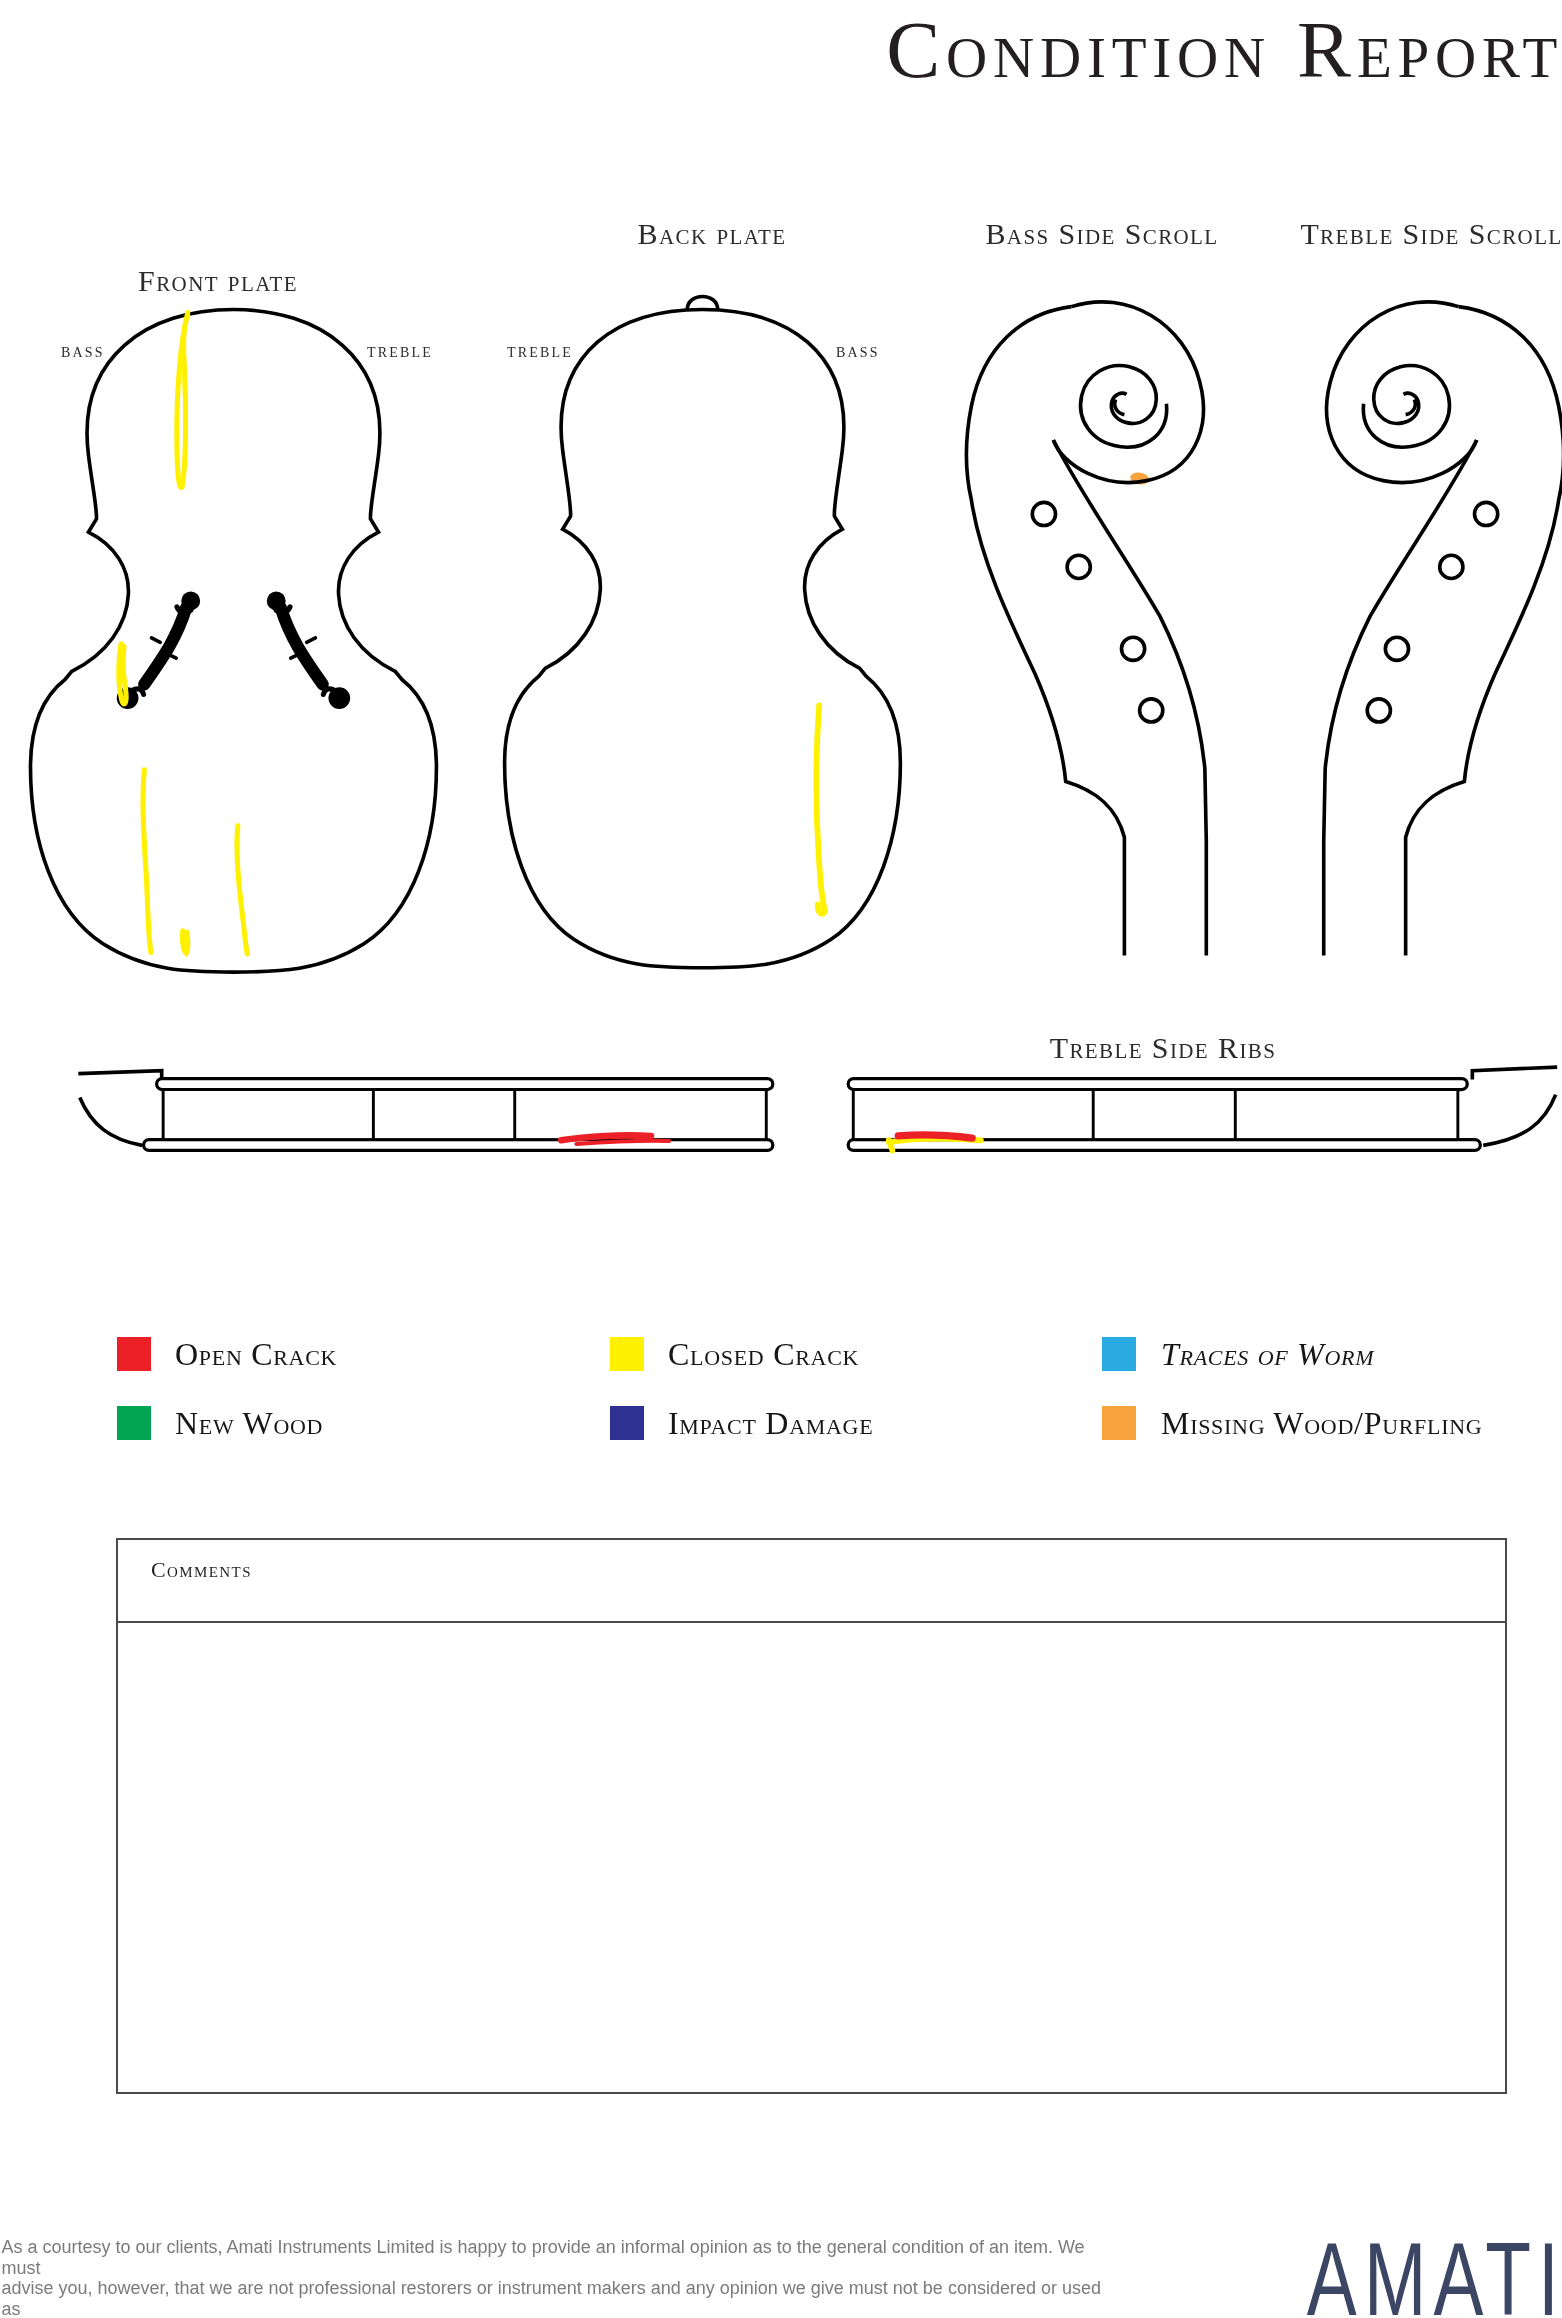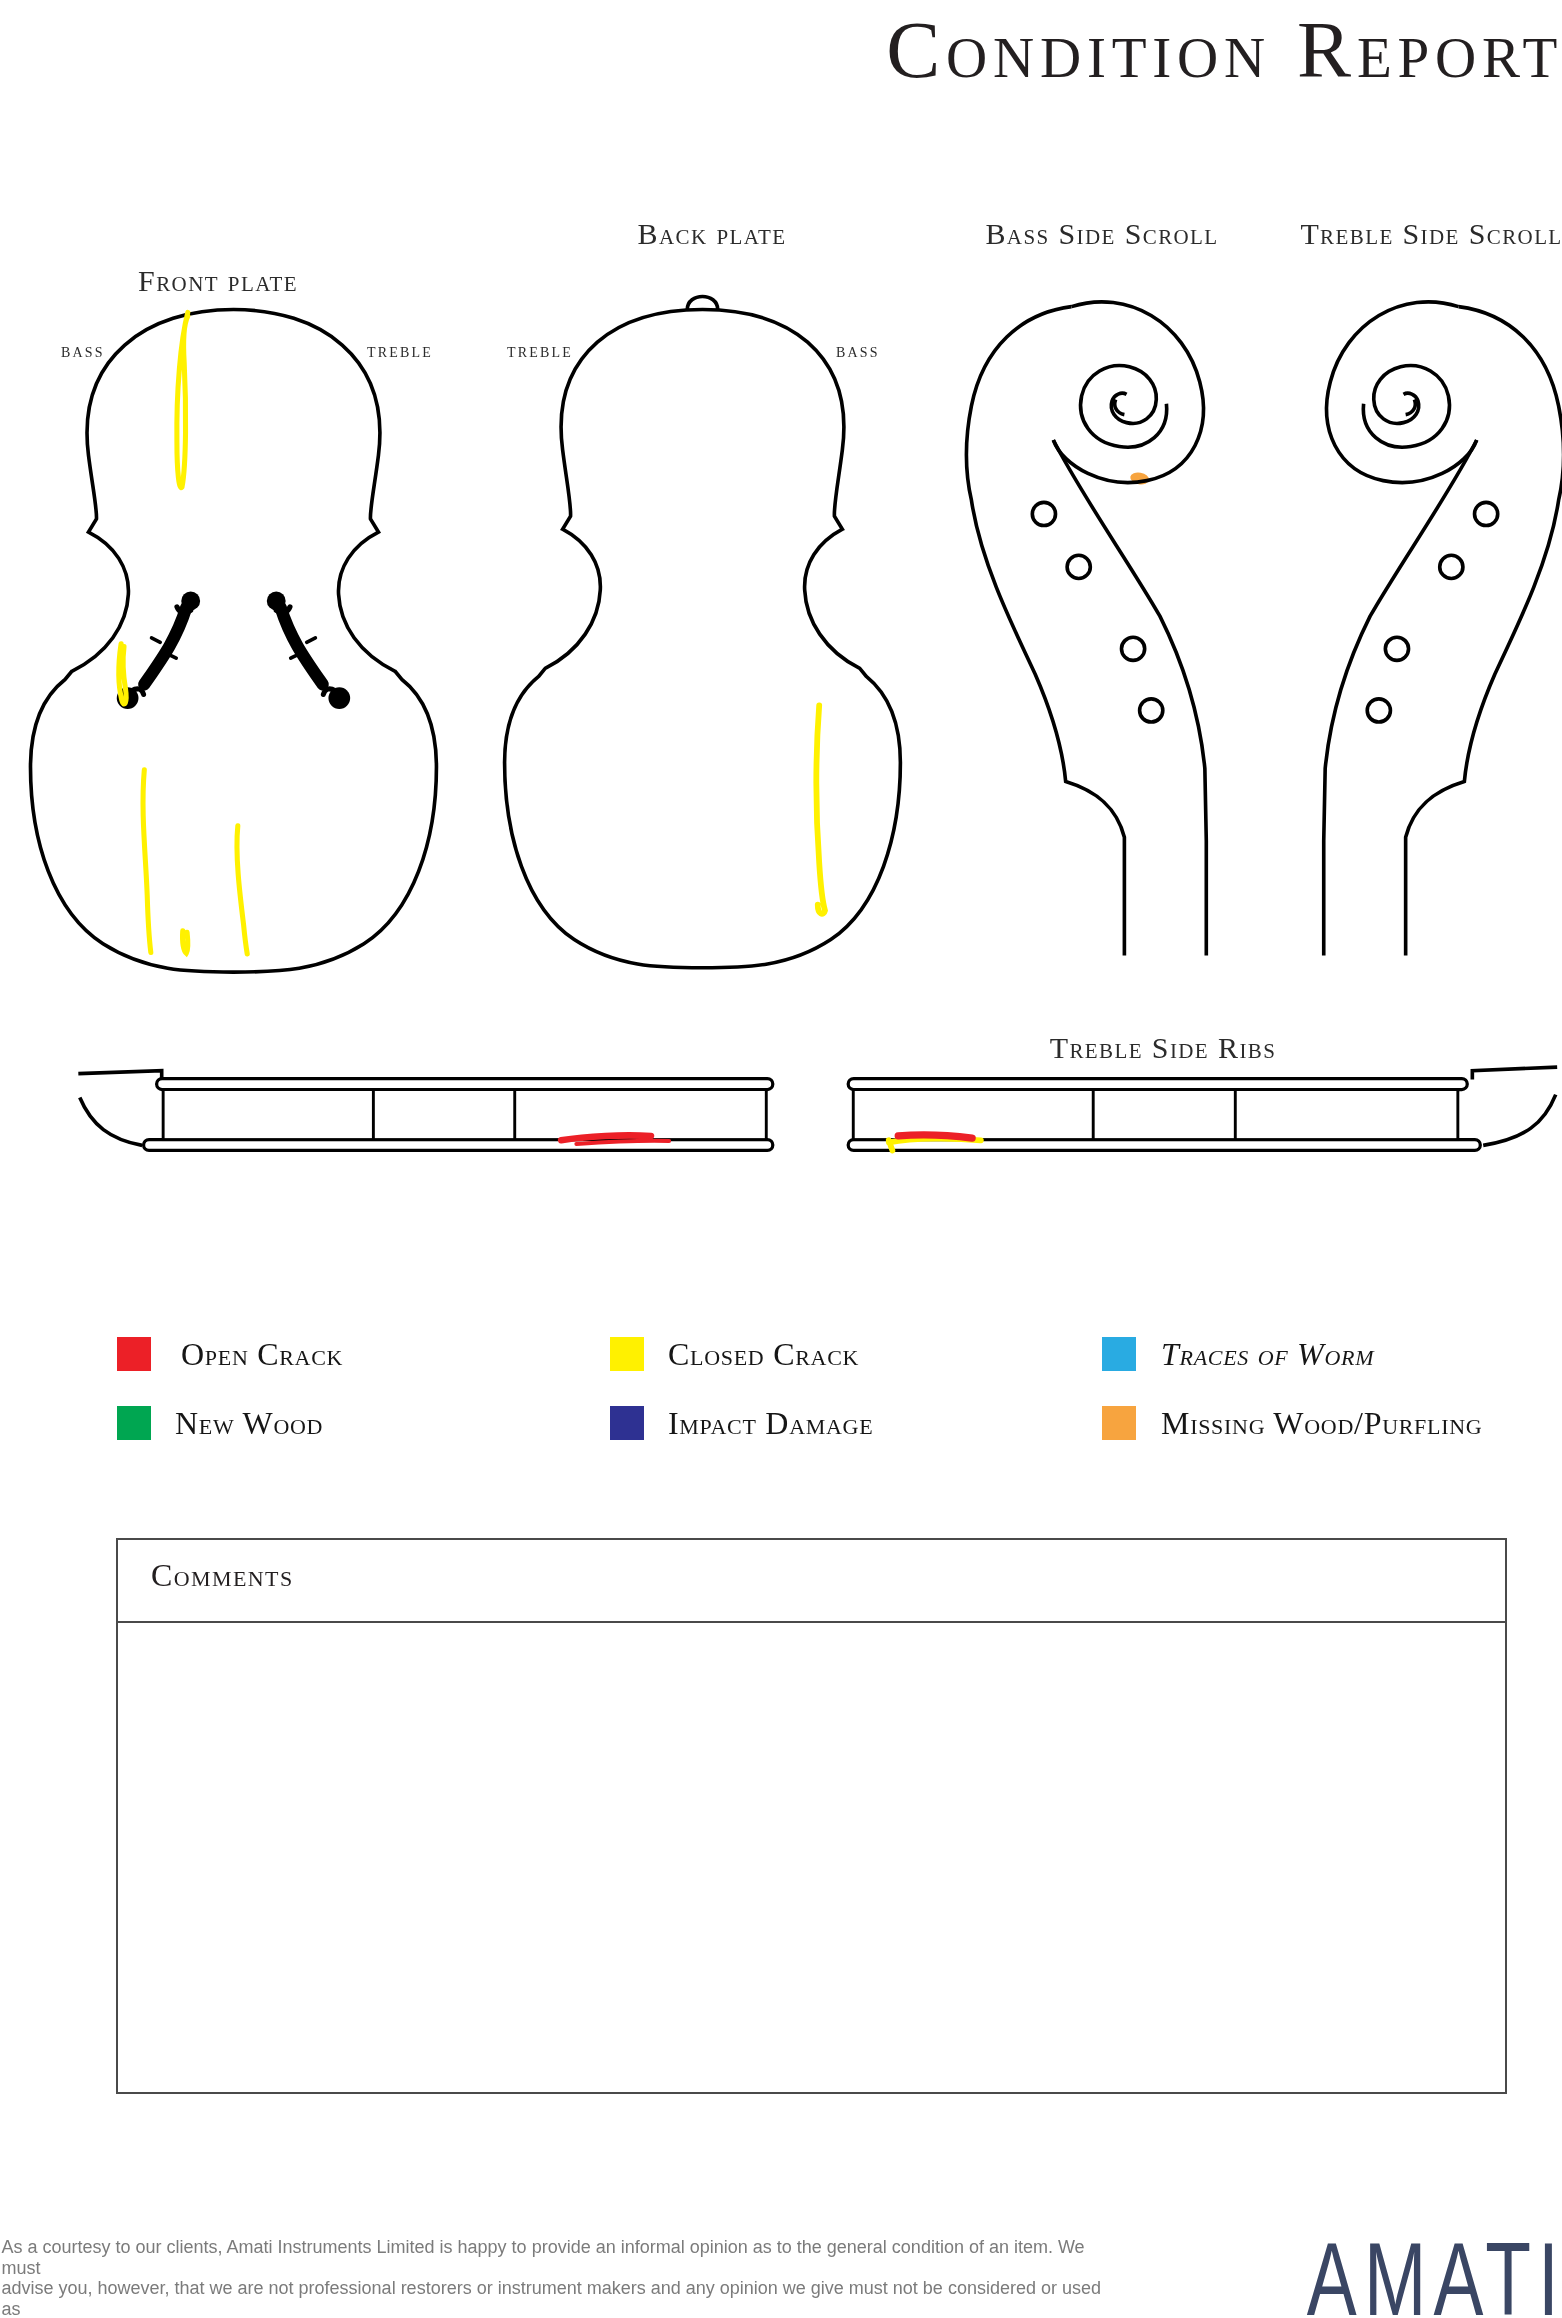--- a/index.html
+++ b/index.html
@@ -9,21 +9,21 @@
   .sc{font-variant:small-caps;}
   .page-title{top:2.9px;left:0;width:1563px;text-align:right;font-size:81px;
               letter-spacing:5.8px;color:#231f20;line-height:94px;}
   .diagram-header{font-size:30px;letter-spacing:1.4px;color:#2b2b2b;text-align:center;line-height:33px;}
   .side-label{font-size:14px;letter-spacing:2.2px;color:#2b2b2b;font-variant:normal;line-height:19px;}
   .svg-layer{top:0;left:0;width:1563px;height:2319px;}
   .legend-swatch{width:34px;height:34px;}
   .legend-label{font-size:32px;color:#161616;line-height:35px;letter-spacing:0.7px;}
   .comments-box{left:116px;top:1538px;width:1387px;height:552px;border:2.2px solid #4a4a4a;}
   .comments-header{position:absolute;left:0;top:0;width:100%;height:81px;border-bottom:2.2px solid #4a4a4a;}
-  .comments-title{position:absolute;left:33px;top:17.4px;font-size:32px;letter-spacing:1.4px;color:#231f20;}
+  .comments-title{position:absolute;left:33px;top:17.4px;font-size:22px;letter-spacing:1.4px;color:#231f20;}
   .comments-input{position:absolute;left:0;top:83px;width:100%;height:467px;background:#fff;}
   .footer-text{left:1.4px;top:2237px;width:1102px;font-family:"Liberation Sans", sans-serif;
                font-size:18px;line-height:20.7px;color:#7b7b7b;}
   .logo{right:-2.9px;top:2227px;font-family:"Liberation Sans", sans-serif;font-weight:100;
         font-size:104px;letter-spacing:10px;line-height:104px;white-space:nowrap;
         transform:scaleX(0.72);transform-origin:100% 50%;}
 </style>
 </head>
 <body>
 
@@ -122,21 +122,21 @@
       <rect x="1170" y="1572" width="872" height="15" rx="7.5" stroke-width="4.5" fill="#fff"></rect>
       <rect x="1177" y="1503" width="834" height="69" stroke-width="4" fill="#fff"></rect>
       <path d="M1508,1503 L1508,1572 M1704,1503 L1704,1572" stroke-width="4"></path>
       <path d="M1231,1587 L1226,1573 M1226,1576 C1262,1569 1318,1570 1353,1573" stroke-width="8" stroke-linecap="round" stroke="#FFF100"></path>
       <path d="M1239,1567 C1272,1564 1310,1566 1341,1570" stroke-width="10" stroke-linecap="round" stroke="#EC2027"></path>
     </g>
   </svg>
 
   <div>
     <div class="abs legend-swatch" style="left: 117px; top: 1337px; background-color: rgb(236, 32, 39);"></div>
-    <div class="abs legend-label sc" style="left:175px;top:1337px;margin-left:6px;">Open Crack</div>
+    <div class="abs legend-label sc" style="left:175px;top:1337px;">Open Crack</div>
     <div class="abs legend-swatch" style="left: 610px; top: 1337px; background-color: rgb(255, 241, 0);"></div>
     <div class="abs legend-label sc" style="left:668px;top:1337px;">Closed Crack</div>
     <div class="abs legend-swatch" style="left: 1102px; top: 1337px; background-color: rgb(41, 171, 226);"></div>
     <div class="abs legend-label sc" style="left:1161px;top:1337px;font-style:italic;">Traces of Worm</div>
     <div class="abs legend-swatch" style="left: 117px; top: 1406px; background-color: rgb(0, 166, 81);"></div>
     <div class="abs legend-label sc" style="left:175px;top:1406px;">New Wood</div>
     <div class="abs legend-swatch" style="left: 610px; top: 1406px; background-color: rgb(46, 49, 146);"></div>
     <div class="abs legend-label sc" style="left:668px;top:1406px;">Impact Damage</div>
     <div class="abs legend-swatch" style="left: 1102px; top: 1406px; background-color: rgb(247, 164, 63);"></div>
     <div class="abs legend-label sc" style="left:1161px;top:1406px;">Missing Wood/Purfling</div>

